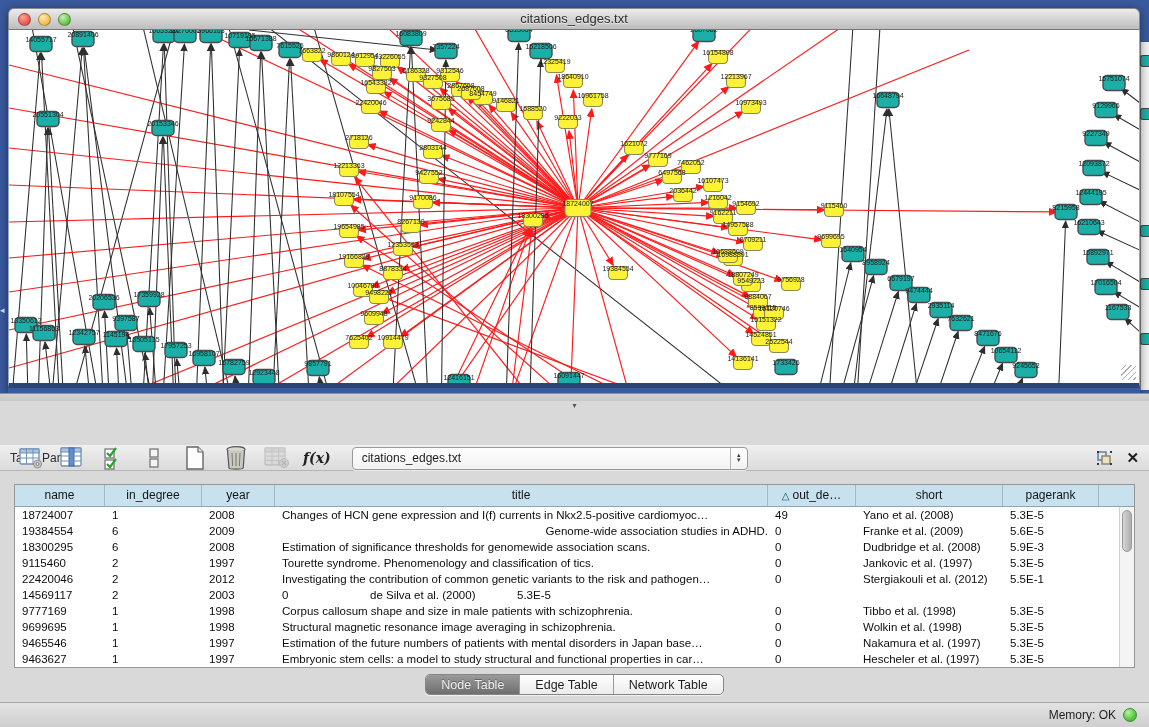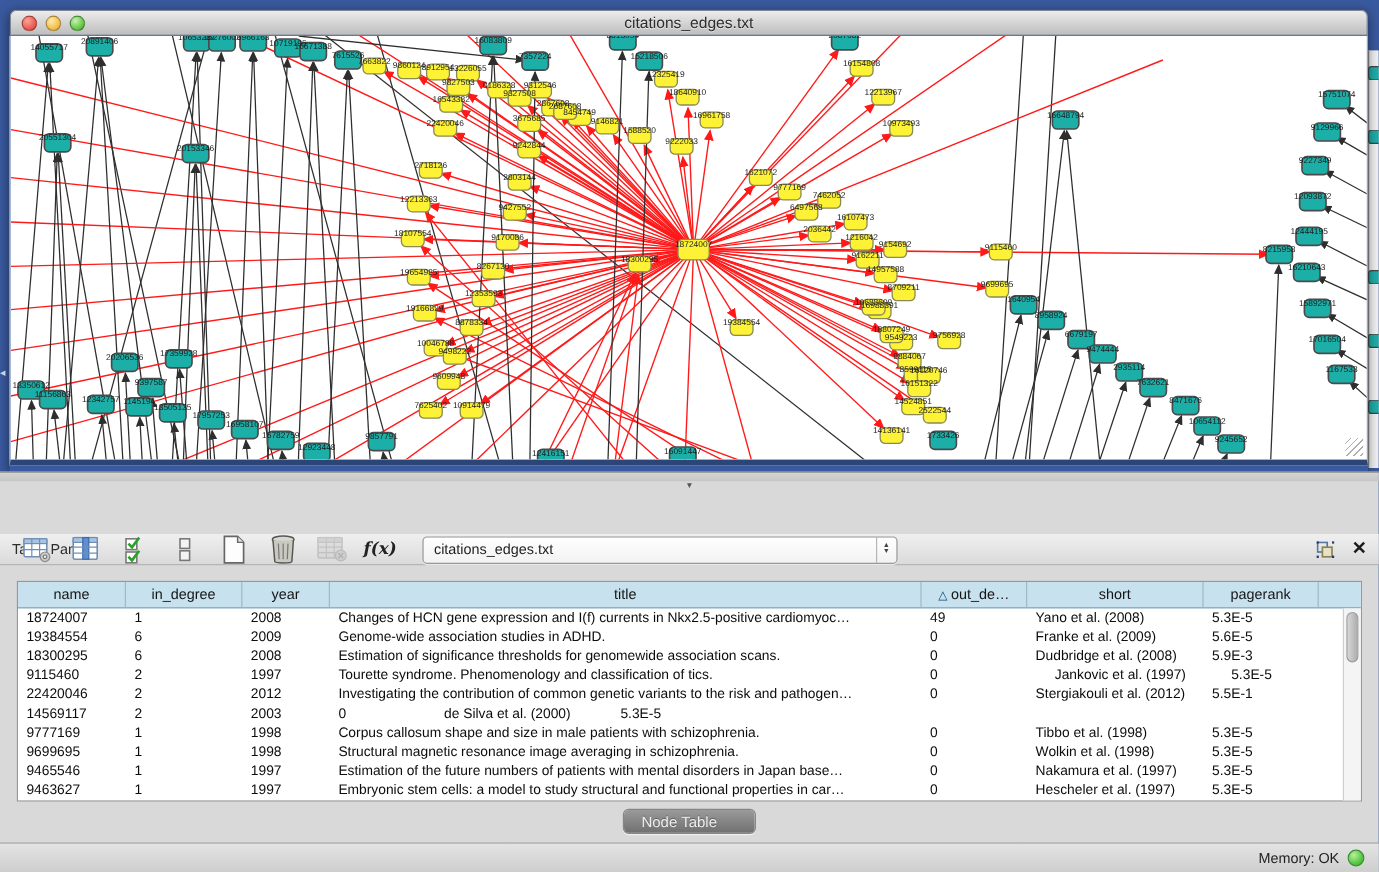--- a/index.html
+++ b/index.html
@@ -50,21 +50,21 @@
   .table-wrap { position:absolute; left:14px; top:91px; width:1121px; height:184px; background:#fff; border:1px solid #979797; }
   .thead { display:flex; height:22px; background:#c7e1ee; border-bottom:1px solid #89a6b6; }
   .th { font-size:12px; color:#151515; text-align:center; line-height:21px; border-right:1px solid #9dbac9; overflow:hidden; white-space:nowrap; flex:none; }
   .th .sort-tri { color:#0d4b6e; font-size:10px; margin-right:3px; }
   .trow { display:flex; height:16px; }
   .td { font-size:11.5px; color:#0c0c0c; line-height:16px; padding-left:7px; white-space:nowrap; overflow:hidden; flex:none; }
   .vscroll { position:absolute; right:0; top:22px; bottom:0; width:15px; background:#f4f4f4; border-left:1px solid #cfcfcf; }
   .vthumb { position:absolute; left:2px; top:3px; width:10px; height:42px; border-radius:5px; background:linear-gradient(90deg,#d6d6d6,#aeaeae); border:1px solid #9b9b9b; }
 
   .tabbar { position:absolute; left:0; top:281px; width:100%; display:flex; justify-content:center; }
-  .segmented { display:inline-flex; height:21px; border:1px solid #868686; border-radius:5px; overflow:hidden; background:linear-gradient(#ffffff,#ececec); box-shadow:0 1px 0 rgba(255,255,255,.6);flex-direction:column; }
+  .segmented { display:inline-flex; height:21px; border:1px solid #868686; border-radius:5px; overflow:hidden; background:linear-gradient(#ffffff,#ececec); box-shadow:0 1px 0 rgba(255,255,255,.6); }
   .seg { font-size:12.5px; color:#1e1e1e; line-height:20px; padding:0 15px; border-left:1px solid #9a9a9a; }
   .seg:first-child { border-left:none; }
   .seg.active { background:linear-gradient(#9a9a9a,#6e6e6e); color:#efefef; text-shadow:0 -1px 0 rgba(0,0,0,.3); }
 
   .statusbar { position:absolute; left:0; bottom:0; width:100%; height:25px; background:linear-gradient(#e3e3e3,#cecece); border-top:1px solid #a8a8a8; display:flex; justify-content:flex-end; align-items:center; }
   .mem-label { font-size:12px; color:#1f1f1f; margin-right:7px; }
   .mem-dot { width:14px; height:14px; border-radius:50%; margin-right:12px; border:1px solid #3f8e35; background:radial-gradient(circle at 35% 30%, #b8f09e, #57c943 60%, #3da32d); }
 </style>
 </head>
 <body>
@@ -625,41 +625,41 @@
           <div class="td" style="width: 73px;">2008</div>
           <div class="td" style="width: 493px;">Changes of HCN gene expression and I(f) currents in Nkx2.5-positive cardiomyoc…</div>
           <div class="td" style="width: 88px;">49</div>
           <div class="td" style="width: 147px;">Yano et al. (2008)</div>
           <div class="td" style="width: 96px;">5.3E-5</div>
         </div>
         <div class="trow">
           <div class="td" style="width: 90px;">19384554</div>
           <div class="td" style="width: 97px;">6</div>
           <div class="td" style="width: 73px;">2009</div>
-          <div class="td" style="width: 493px;">Genome-wide association studies in ADHD.</div>
+          <div class="td" style="width: 493px; text-align: right;">Genome-wide association studies in ADHD.</div>
           <div class="td" style="width: 88px;">0</div>
           <div class="td" style="width: 147px;">Franke et al. (2009)</div>
           <div class="td" style="width: 96px;">5.6E-5</div>
         </div>
         <div class="trow">
           <div class="td" style="width: 90px;">18300295</div>
           <div class="td" style="width: 97px;">6</div>
           <div class="td" style="width: 73px;">2008</div>
           <div class="td" style="width: 493px;">Estimation of significance thresholds for genomewide association scans.</div>
           <div class="td" style="width: 88px;">0</div>
           <div class="td" style="width: 147px;">Dudbridge et al. (2008)</div>
           <div class="td" style="width: 96px;">5.9E-3</div>
         </div>
         <div class="trow">
           <div class="td" style="width: 90px;">9115460</div>
           <div class="td" style="width: 97px;">2</div>
           <div class="td" style="width: 73px;">1997</div>
           <div class="td" style="width: 493px;">Tourette syndrome. Phenomenology and classification of tics.</div>
           <div class="td" style="width: 88px;">0</div>
-          <div class="td" style="width: 147px; margin-left: 16px;">Jankovic et al. (1997)</div>
+          <div class="td" style="width: 147px;">Jankovic et al. (1997)</div>
           <div class="td" style="width: 96px;">5.3E-5</div>
         </div>
         <div class="trow">
           <div class="td" style="width: 90px;">22420046</div>
           <div class="td" style="width: 97px;">2</div>
           <div class="td" style="width: 73px;">2012</div>
           <div class="td" style="width: 493px;">Investigating the contribution of common genetic variants to the risk and pathogen…</div>
           <div class="td" style="width: 88px;">0</div>
           <div class="td" style="width: 147px;">Stergiakouli et al. (2012)</div>
           <div class="td" style="width: 96px;">5.5E-1</div>

